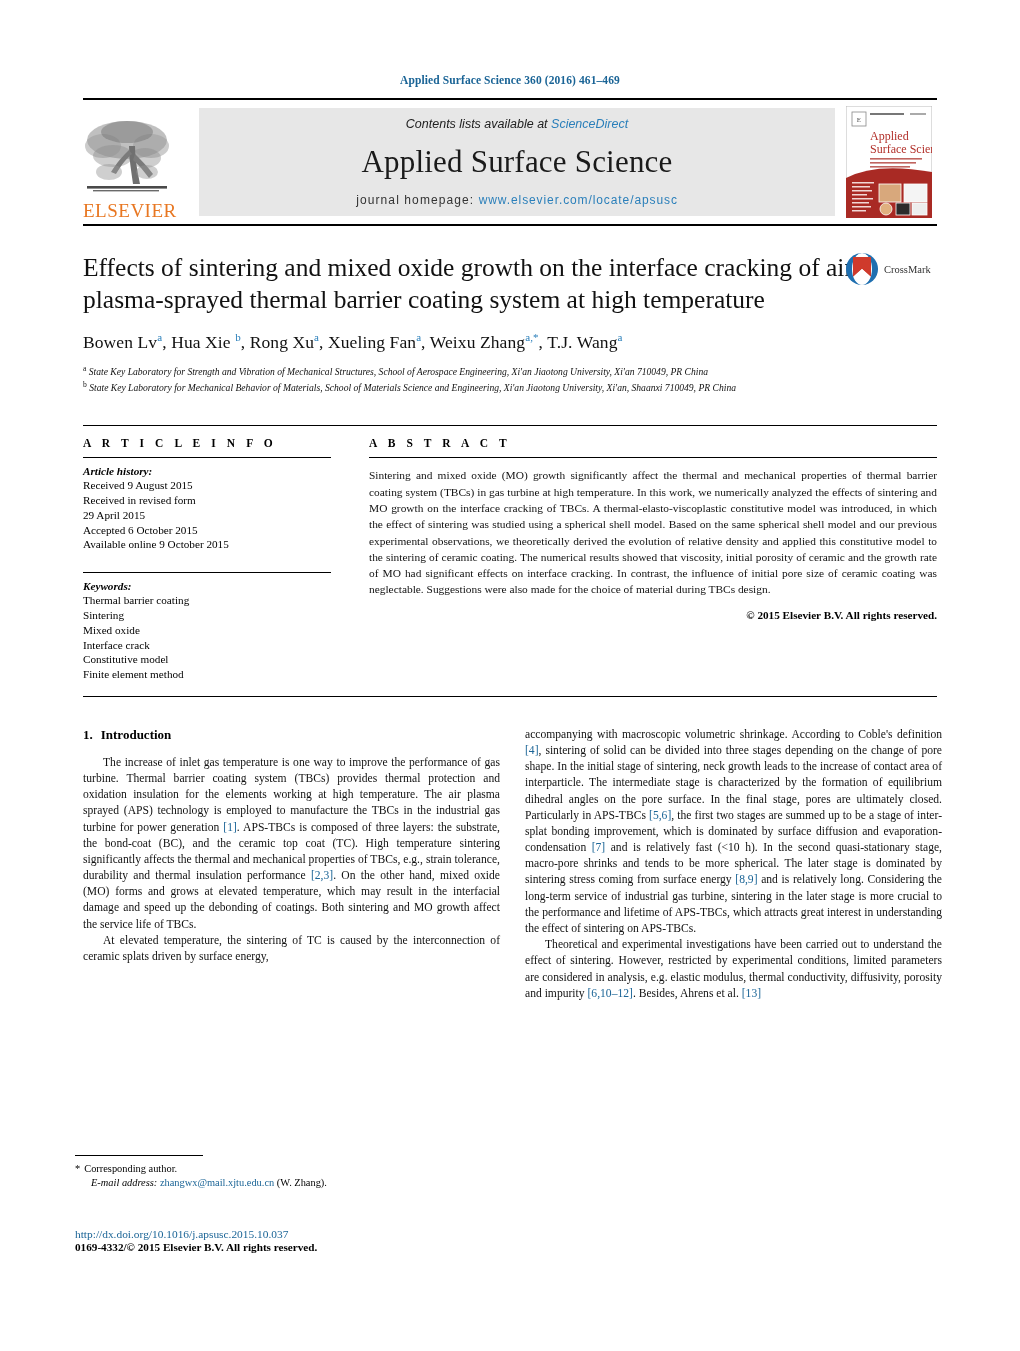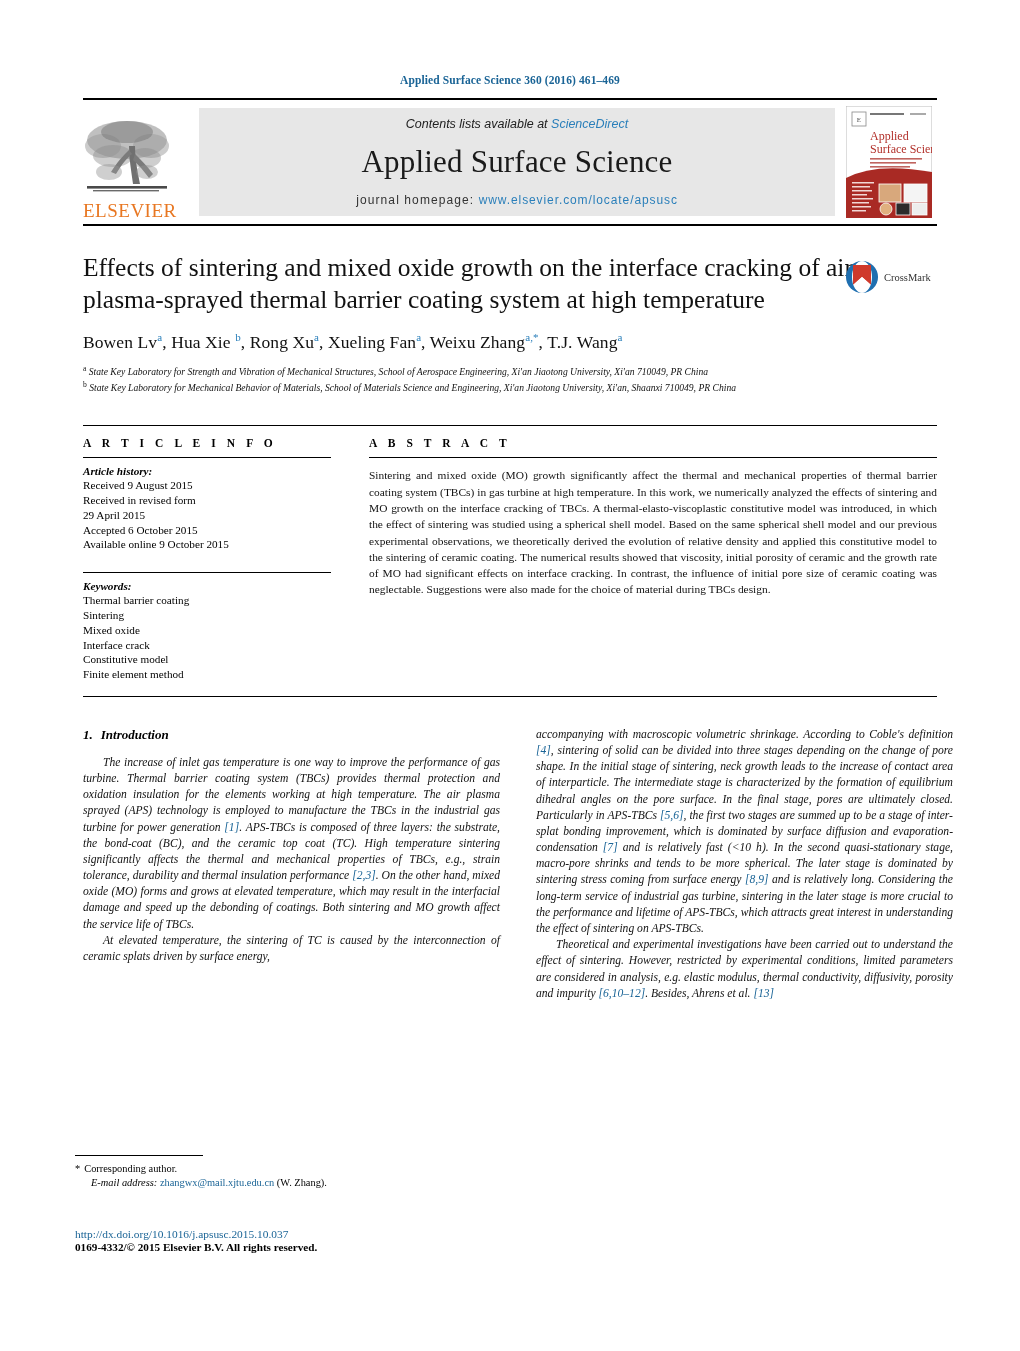--- a/index.html
+++ b/index.html
@@ -111,21 +111,21 @@
     font-size: 25.5px;
     line-height: 1.26;
     font-weight: normal;
     margin: 0;
     width: 790px;
     color: #111;
   }
   .crossmark {
     position: absolute;
     right: 0;
-    top: 8px;
+    top: 0;
     width: 92px;
     display: flex;
     align-items: center;
     gap: 5px;
   }
   .crossmark-label {
     font-family: "Liberation Serif", serif;
     font-size: 10.5px;
     color: #333;
   }
@@ -196,22 +196,21 @@
     text-align: right;
     font-size: 11.2px;
     margin-top: 11px;
     font-weight: bold;
   }
 
   
   .body-cols {
     margin: 30px 75px 12px 75px;
     display: flex;
-    gap: 36px;
-    font-style: italic;
+    gap: 25px;
   }
   .bcol { width: 417px; flex: 0 0 417px; }
   .sec-title {
     font-size: 13px;
     font-weight: bold;
     margin: 0 0 12px 0;
   }
   .sec-title .num { margin-right: 8px; }
   p.body-p {
     font-size: 11.6px;
@@ -383,20 +382,21 @@
         <div class="meta-line">Interface crack</div>
         <div class="meta-line">Constitutive model</div>
         <div class="meta-line">Finite element method</div>
       </div>
     </div>
 
     <div class="col-abstract">
       <div class="sec-head">A B S T R A C T</div>
       <div class="rule-thin-abs"></div>
       <div class="abstract-text">Sintering and mixed oxide (MO) growth significantly affect the thermal and mechanical properties of thermal barrier coating system (TBCs) in gas turbine at high temperature. In this work, we numerically analyzed the effects of sintering and MO growth on the interface cracking of TBCs. A thermal-elasto-viscoplastic constitutive model was introduced, in which the effect of sintering was studied using a spherical shell model. Based on the same spherical shell model and our previous experimental observations, we theoretically derived the evolution of relative density and applied this constitutive model to the sintering of ceramic coating. The numerical results showed that viscosity, initial porosity of ceramic and the growth rate of MO had significant effects on interface cracking. In contrast, the influence of initial pore size of ceramic coating was neglectable. Suggestions were also made for the choice of material during TBCs design.</div>
+      <div class="copyright">© 2015 Elsevier B.V. All rights reserved.</div>
     </div>
   </div>
 
   <div class="body-cols">
     <div class="bcol">
       <h2 class="sec-title">
         <span class="num">1.</span><span>Introduction</span>
       </h2>
       <p class="body-p">The increase of inlet gas temperature is one way to improve the performance of gas turbine. Thermal barrier coating system (TBCs) provides thermal protection and oxidation insulation for the elements working at high temperature. The air plasma sprayed (APS) technology is employed to manufacture the TBCs in the industrial gas turbine for power generation <span class="ref">[1]</span>. APS-TBCs is composed of three layers: the substrate, the bond-coat (BC), and the ceramic top coat (TC). High temperature sintering significantly affects the thermal and mechanical properties of TBCs, e.g., strain tolerance, durability and thermal insulation performance <span class="ref">[2,3]</span>. On the other hand, mixed oxide (MO) forms and grows at elevated temperature, which may result in the interfacial damage and speed up the debonding of coatings. Both sintering and MO growth affect the service life of TBCs.</p>
       <p class="body-p">At elevated temperature, the sintering of TC is caused by the interconnection of ceramic splats driven by surface energy,</p>

